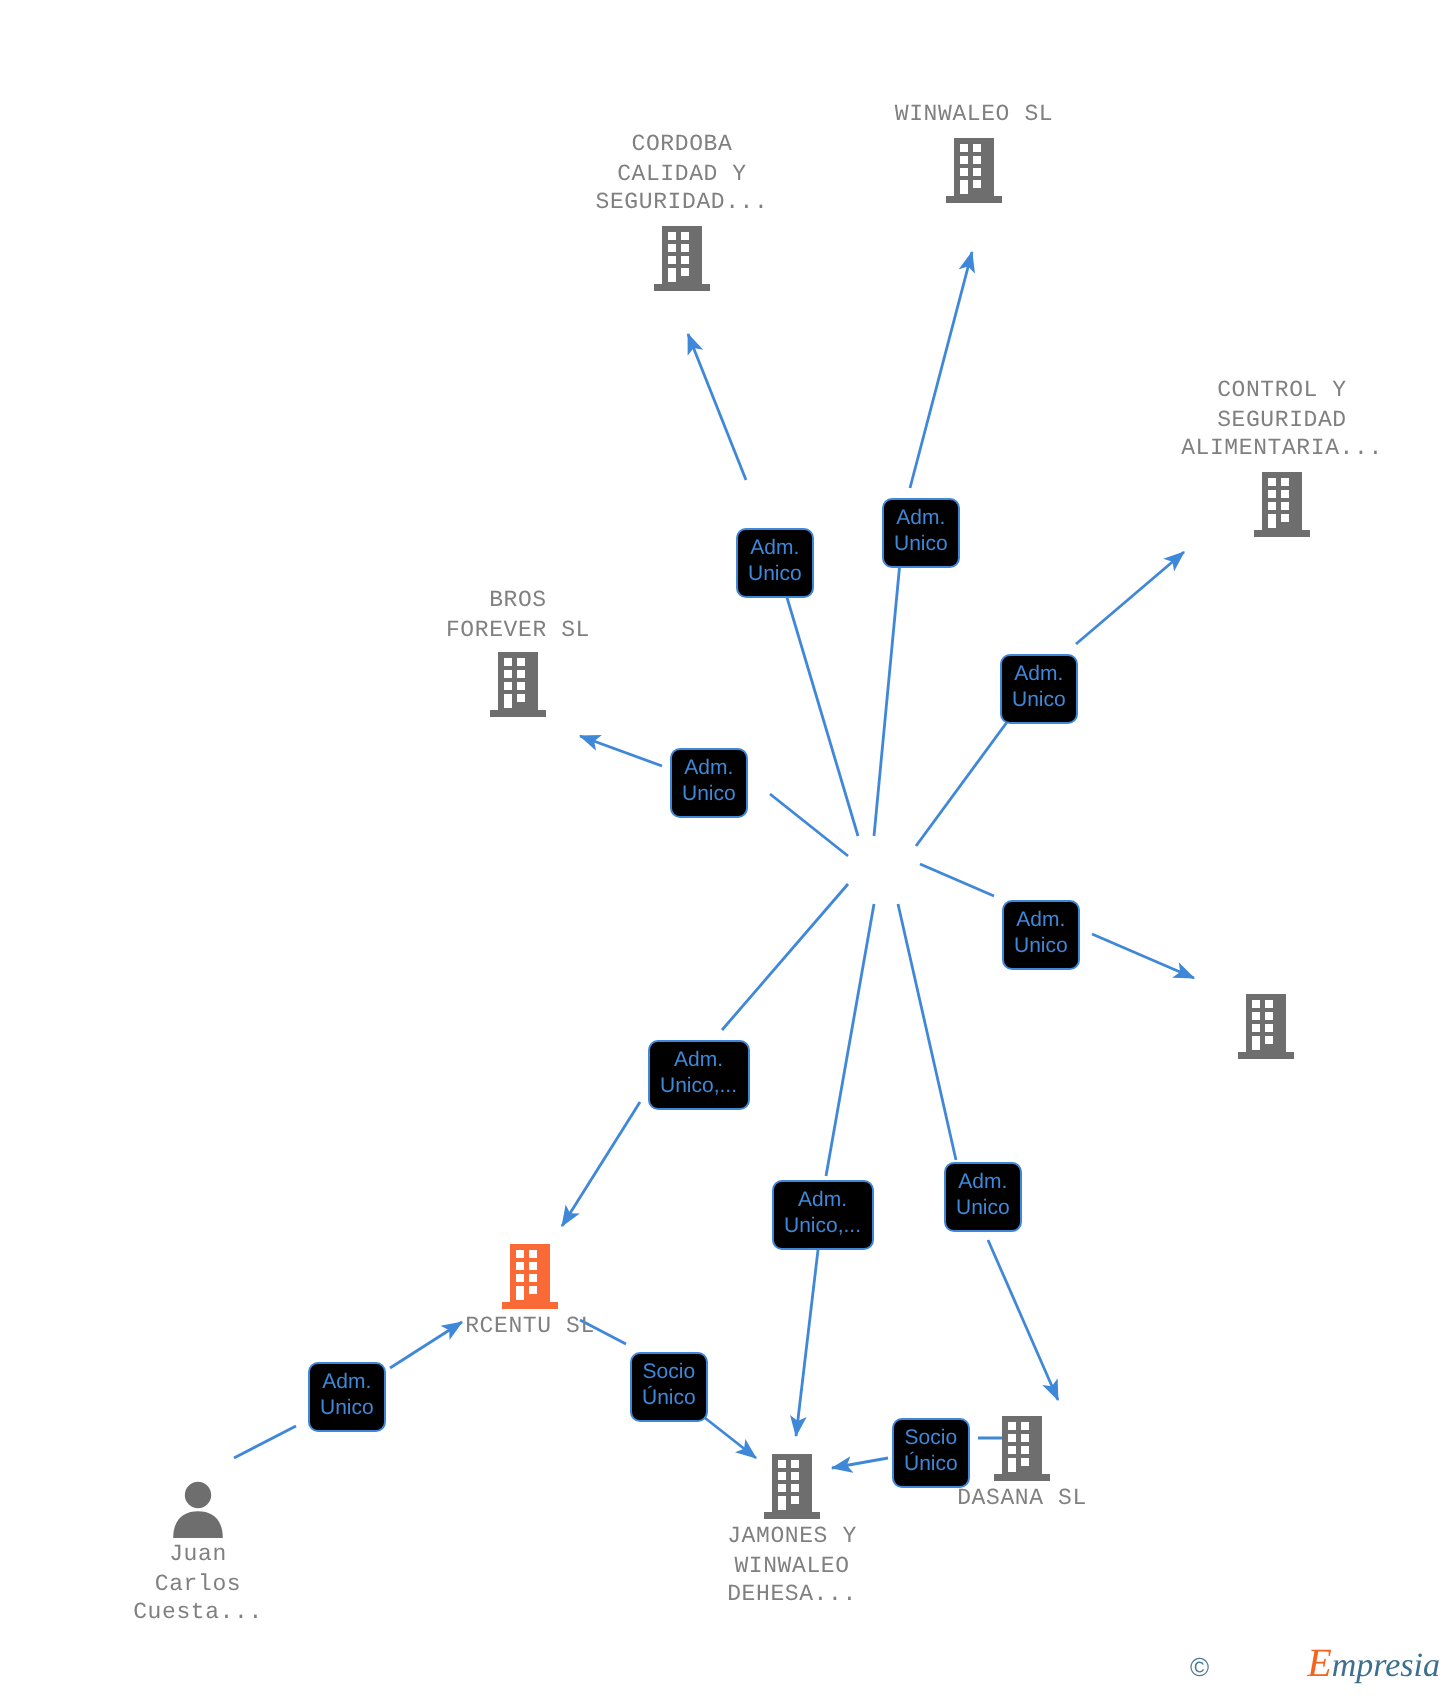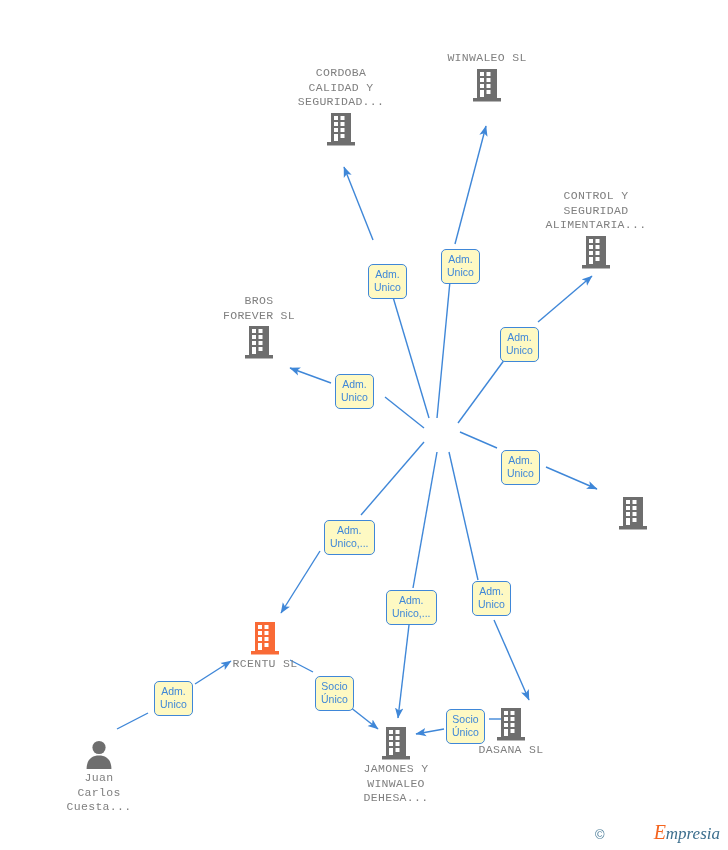--- a/index.html
+++ b/index.html
@@ -50,21 +50,21 @@
   .node.label-above .glyph { order: 1; }
   .node.label-below .glyph { order: 0; }
   .node.label-below .node-label { order: 1; margin-top: 2px; }
   .node.person .node-label { color: #808080; }
 
   .edge-label {
     position: absolute;
     box-sizing: border-box;
     border: 1.3px solid #3f87d8;
     border-radius: 5px;
-    background: #fef9c3;
+    background: #000000;
     color: #3f87d8;
     font-size: 10.5px;
     line-height: 13px;
     text-align: center;
     padding: 3px 5px 4px 5px;
     white-space: pre-line;
     cursor: pointer;
   }
   #watermark {
     position: absolute;
@@ -175,21 +175,21 @@
             <rect x="14.5" y="10" width="4" height="4"></rect>
           <rect x="8" y="16" width="4" height="4"></rect>
             <rect x="14.5" y="16" width="4" height="4"></rect>
           <rect x="8" y="22" width="4" height="7"></rect>
             <rect x="14.5" y="22" width="4" height="4"></rect>
         </g>
       </svg>
     </span>
   </div>
 
-  <div class="node label-above" style="left:596px; top:189px;">
+  <div class="node label-above" style="left:641px; top:189px;">
     <span class="node-label">CONTROL Y
 SEGURIDAD
 ALIMENTARIA...</span>
     <span class="glyph">
       <svg width="30" height="34" viewBox="0 0 30 34">
         <rect x="5" y="1" width="20" height="29" fill="#6e6e6e"></rect>
         <rect x="1" y="30" width="28" height="3.5" fill="#6e6e6e"></rect>
         <g fill="#ffffff">
           <rect x="8" y="4" width="4" height="4"></rect>
             <rect x="14.5" y="4" width="4" height="4"></rect>

